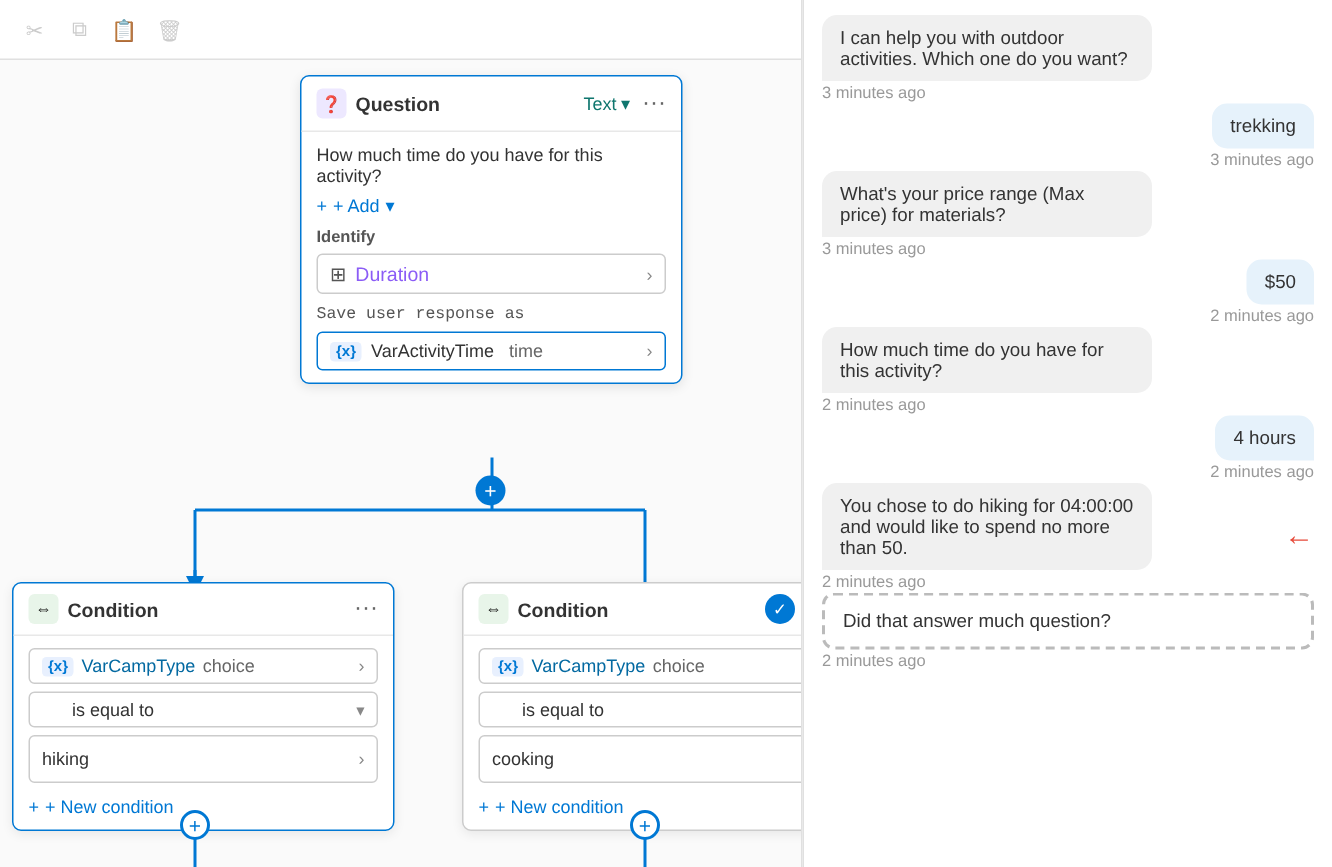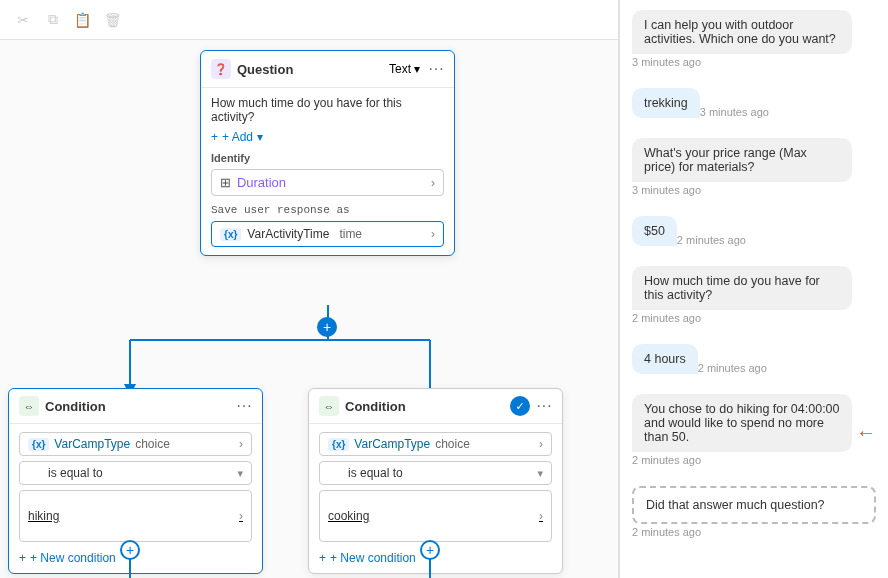--- a/index.html
+++ b/index.html
@@ -90,21 +90,21 @@
       font-weight: 600;
       color: #333;
     }
     .card-header-right {
       display: flex;
       align-items: center;
       gap: 8px;
     }
     .badge-text {
       font-size: 12px;
-      color: #000000;
+      color: #0f766e;
       display: flex;
       align-items: center;
       gap: 3px;
     }
     .dots-btn {
       cursor: pointer;
       color: #666;
       font-size: 16px;
     }
     .card-body {
@@ -307,25 +307,24 @@
     }
     .chevron-down {
       font-size: 11px;
       color: #888;
     }
     .value-row {
       display: flex;
       align-items: center;
       border: 1px solid #ccc;
       border-radius: 4px;
-      padding: 18px 8px;
+      padding: 8px 8px;
       background: #fff;
       justify-content: space-between;
       margin-bottom: 5px;
-      text-decoration: underline;
     }
     .value-text {
       font-size: 12px;
       color: #333;
     }
     .new-condition-btn {
       display: flex;
       align-items: center;
       gap: 4px;
       color: #0078d4;
@@ -356,29 +355,29 @@
       align-items: center;
       justify-content: center;
       color: #0078d4;
       font-size: 14px;
       cursor: pointer;
       z-index: 10;
     }
 
     
     .chat-panel {
-      width: 269px;
+      width: 353px;
       background: #fff;
       display: flex;
       flex-direction: column;
       border-left: 1px solid #e0e0e0;
       height: 578px;
       overflow-y: auto;
       padding: 10px 12px;
-      gap: 20px;
+      gap: 1px;
     }
     .chat-bubble-bot {
       background: #f0f0f0;
       border-radius: 10px 10px 10px 0;
       padding: 8px 12px;
       max-width: 220px;
       font-size: 12.5px;
       color: #333;
       align-self: flex-start;
     }
@@ -401,21 +400,21 @@
       color: #999;
       margin-top: 2px;
       text-align: right;
     }
     .chat-group {
       display: flex;
       flex-direction: column;
     }
     .chat-group-right {
       display: flex;
-      flex-direction: row;
+      flex-direction: column;
       align-items: flex-end;
     }
 
     .arrow-indicator {
       position: absolute;
       right: 0;
       top: 50%;
       transform: translateY(-50%);
       color: #e74c3c;
       font-size: 20px;

